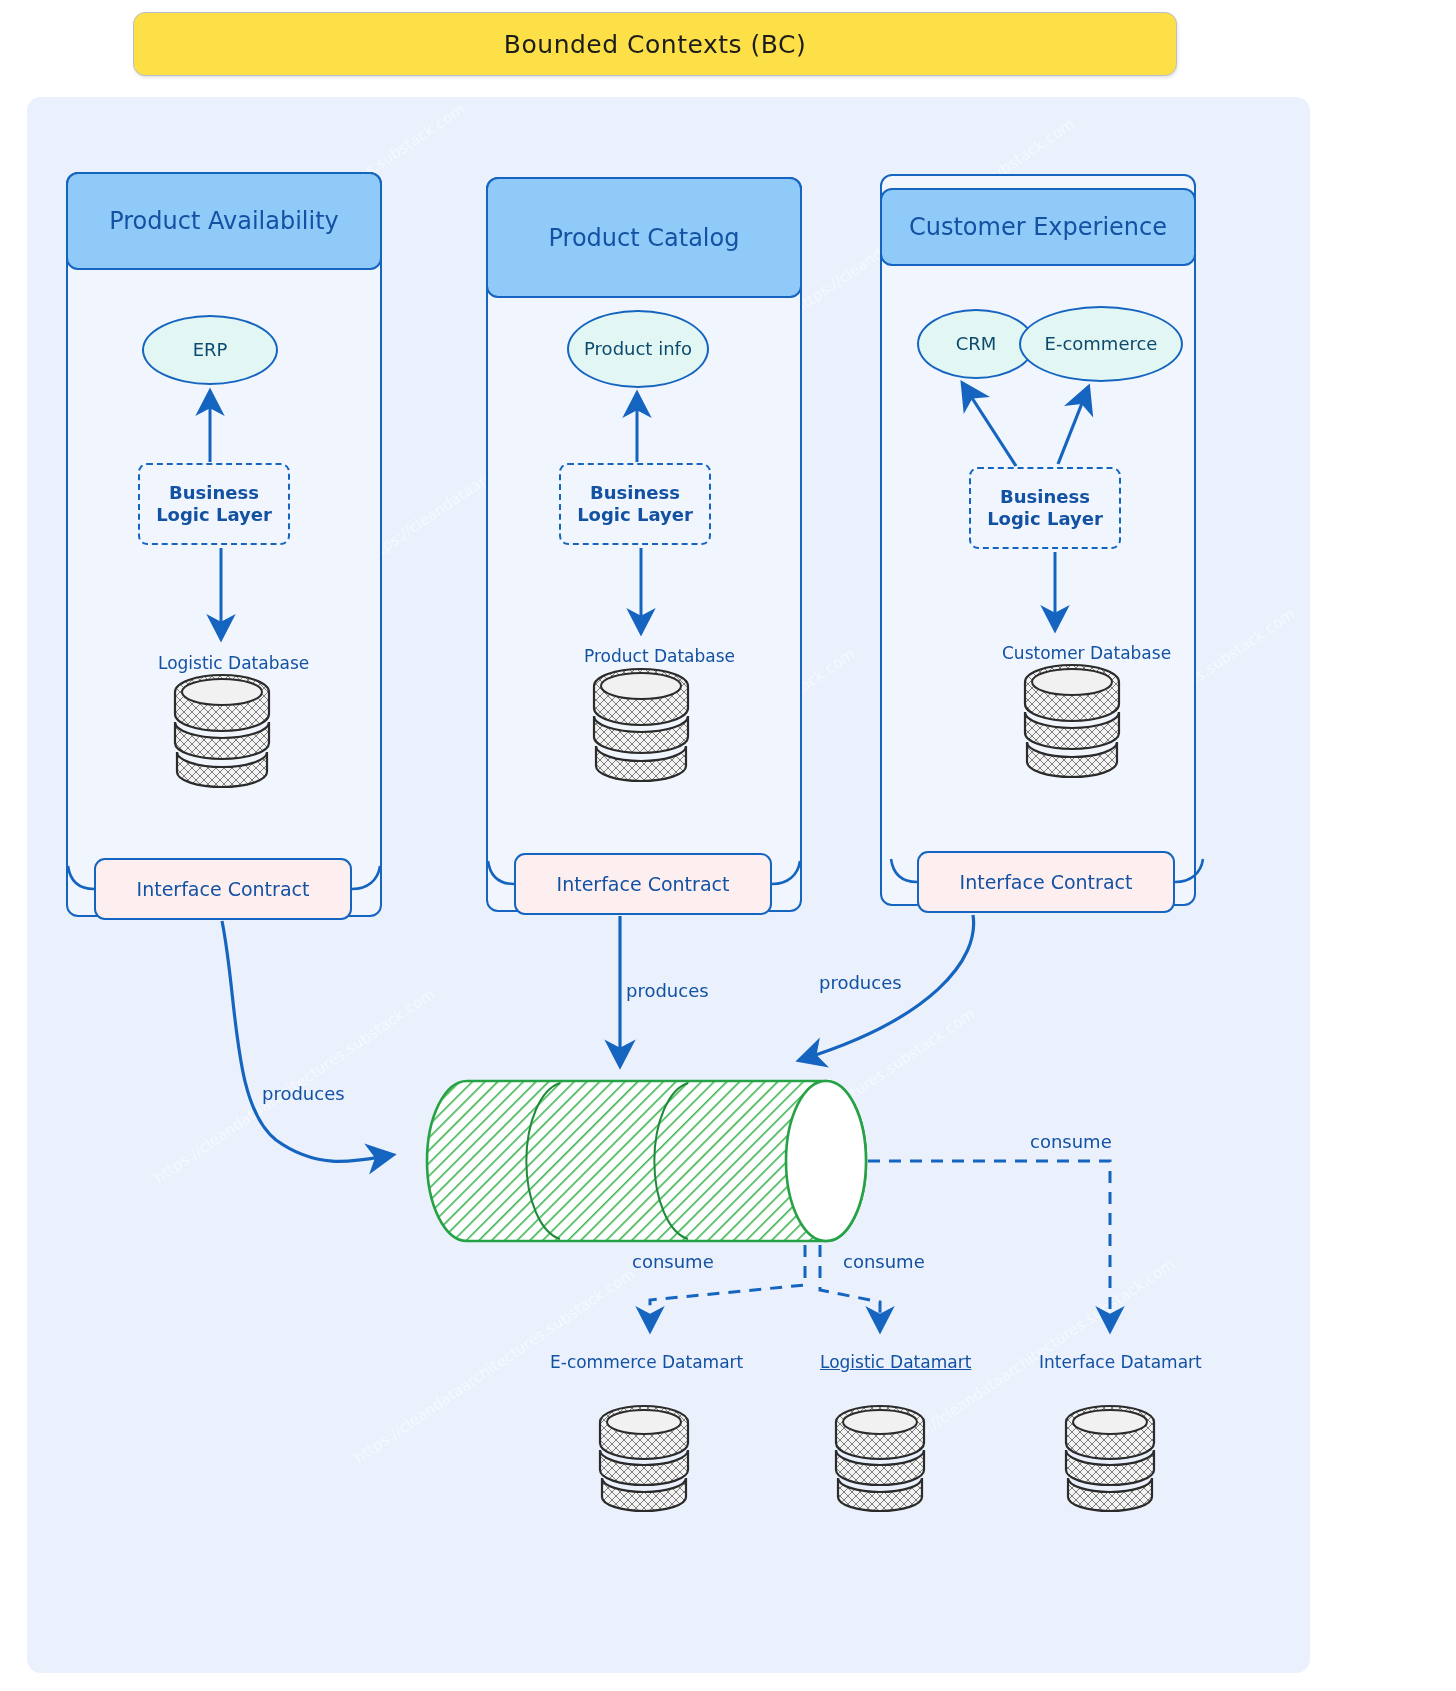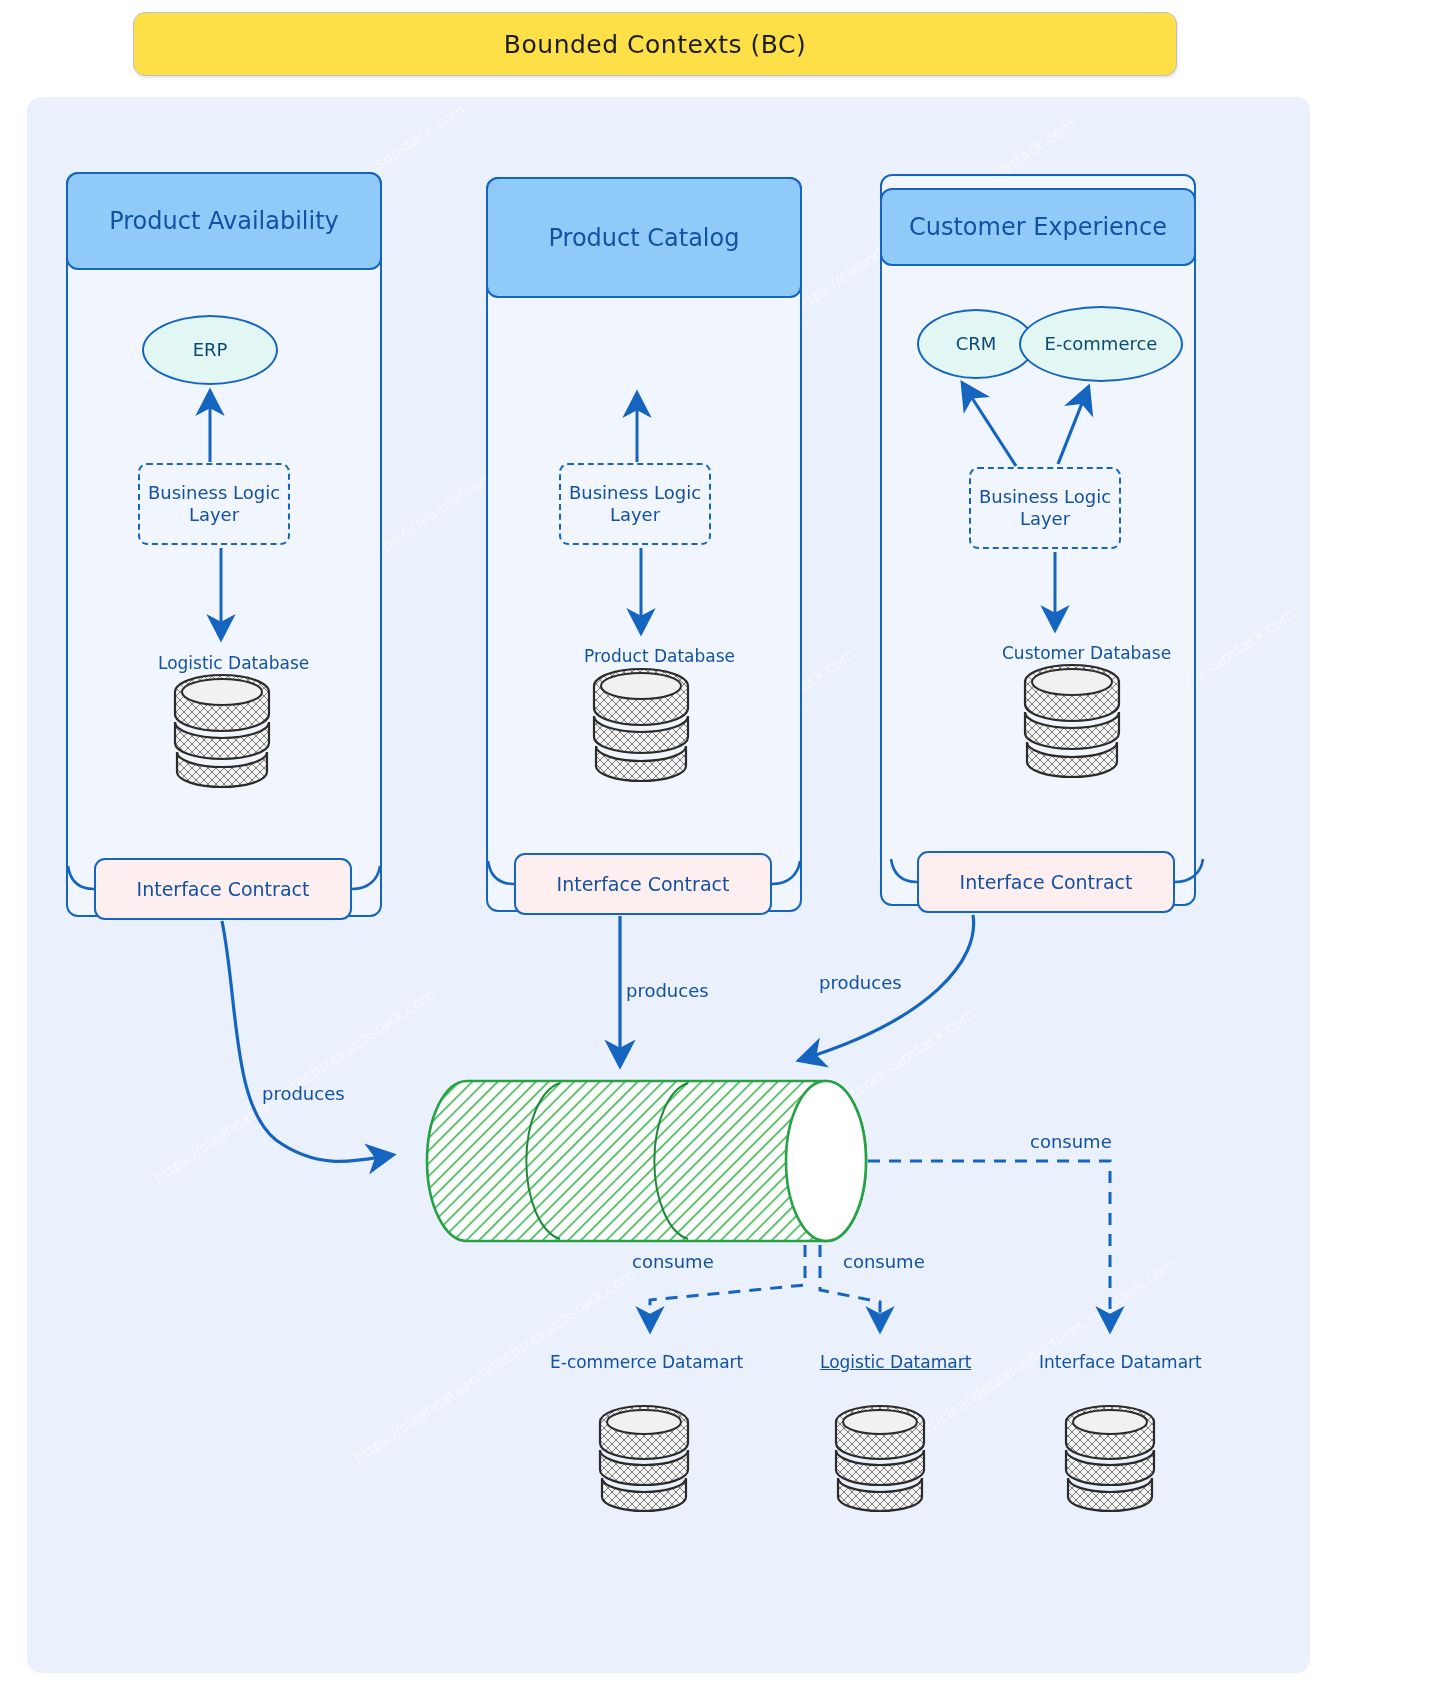--- a/index.html
+++ b/index.html
@@ -107,20 +107,21 @@
     box-sizing: border-box;
     display: flex;
     align-items: center;
     justify-content: center;
     text-align: center;
     line-height: 1.25;
   }
   .bll span {
     font-size: 18px;
     color: #1351a3;
+    font-weight: bold;
   }
   
   .contract {
     position: absolute;
     border: 2.4px solid #1565c0;
     border-radius: 11px;
     background: #fdeef0;
     box-sizing: border-box;
     display: flex;
     align-items: center;
@@ -195,20 +196,23 @@
     <span>Business Logic Layer</span>
   </div>
   <div class="lbl" style="left:158px; top:653px;">Logistic Database</div>
   <div class="contract" style="left:94px; top:858px; width:258px; height:62px;">
     <span>Interface Contract</span>
   </div>
 
   <div class="bc" style="left:486px; top:177px; width:316px; height:735px;"></div>
   <div class="bc-header" style="left:486px; top:177px; width:316px; height:121px;">
     <span>Product Catalog</span>
+  </div>
+  <div class="ellipse" style="left:567px; top:310px; width:142px; height:78px;">
+    <span>Product info</span>
   </div>
   <div class="bll" style="left:559px; top:463px; width:152px; height:82px;">
     <span>Business Logic Layer</span>
   </div>
   <div class="lbl" style="left:576px; top:646px;margin-left:8px;">Product Database</div>
   <div class="contract" style="left:514px; top:853px; width:258px; height:62px;">
     <span>Interface Contract</span>
   </div>
 
   <div class="bc" style="left:880px; top:174px; width:316px; height:732px;"></div>

